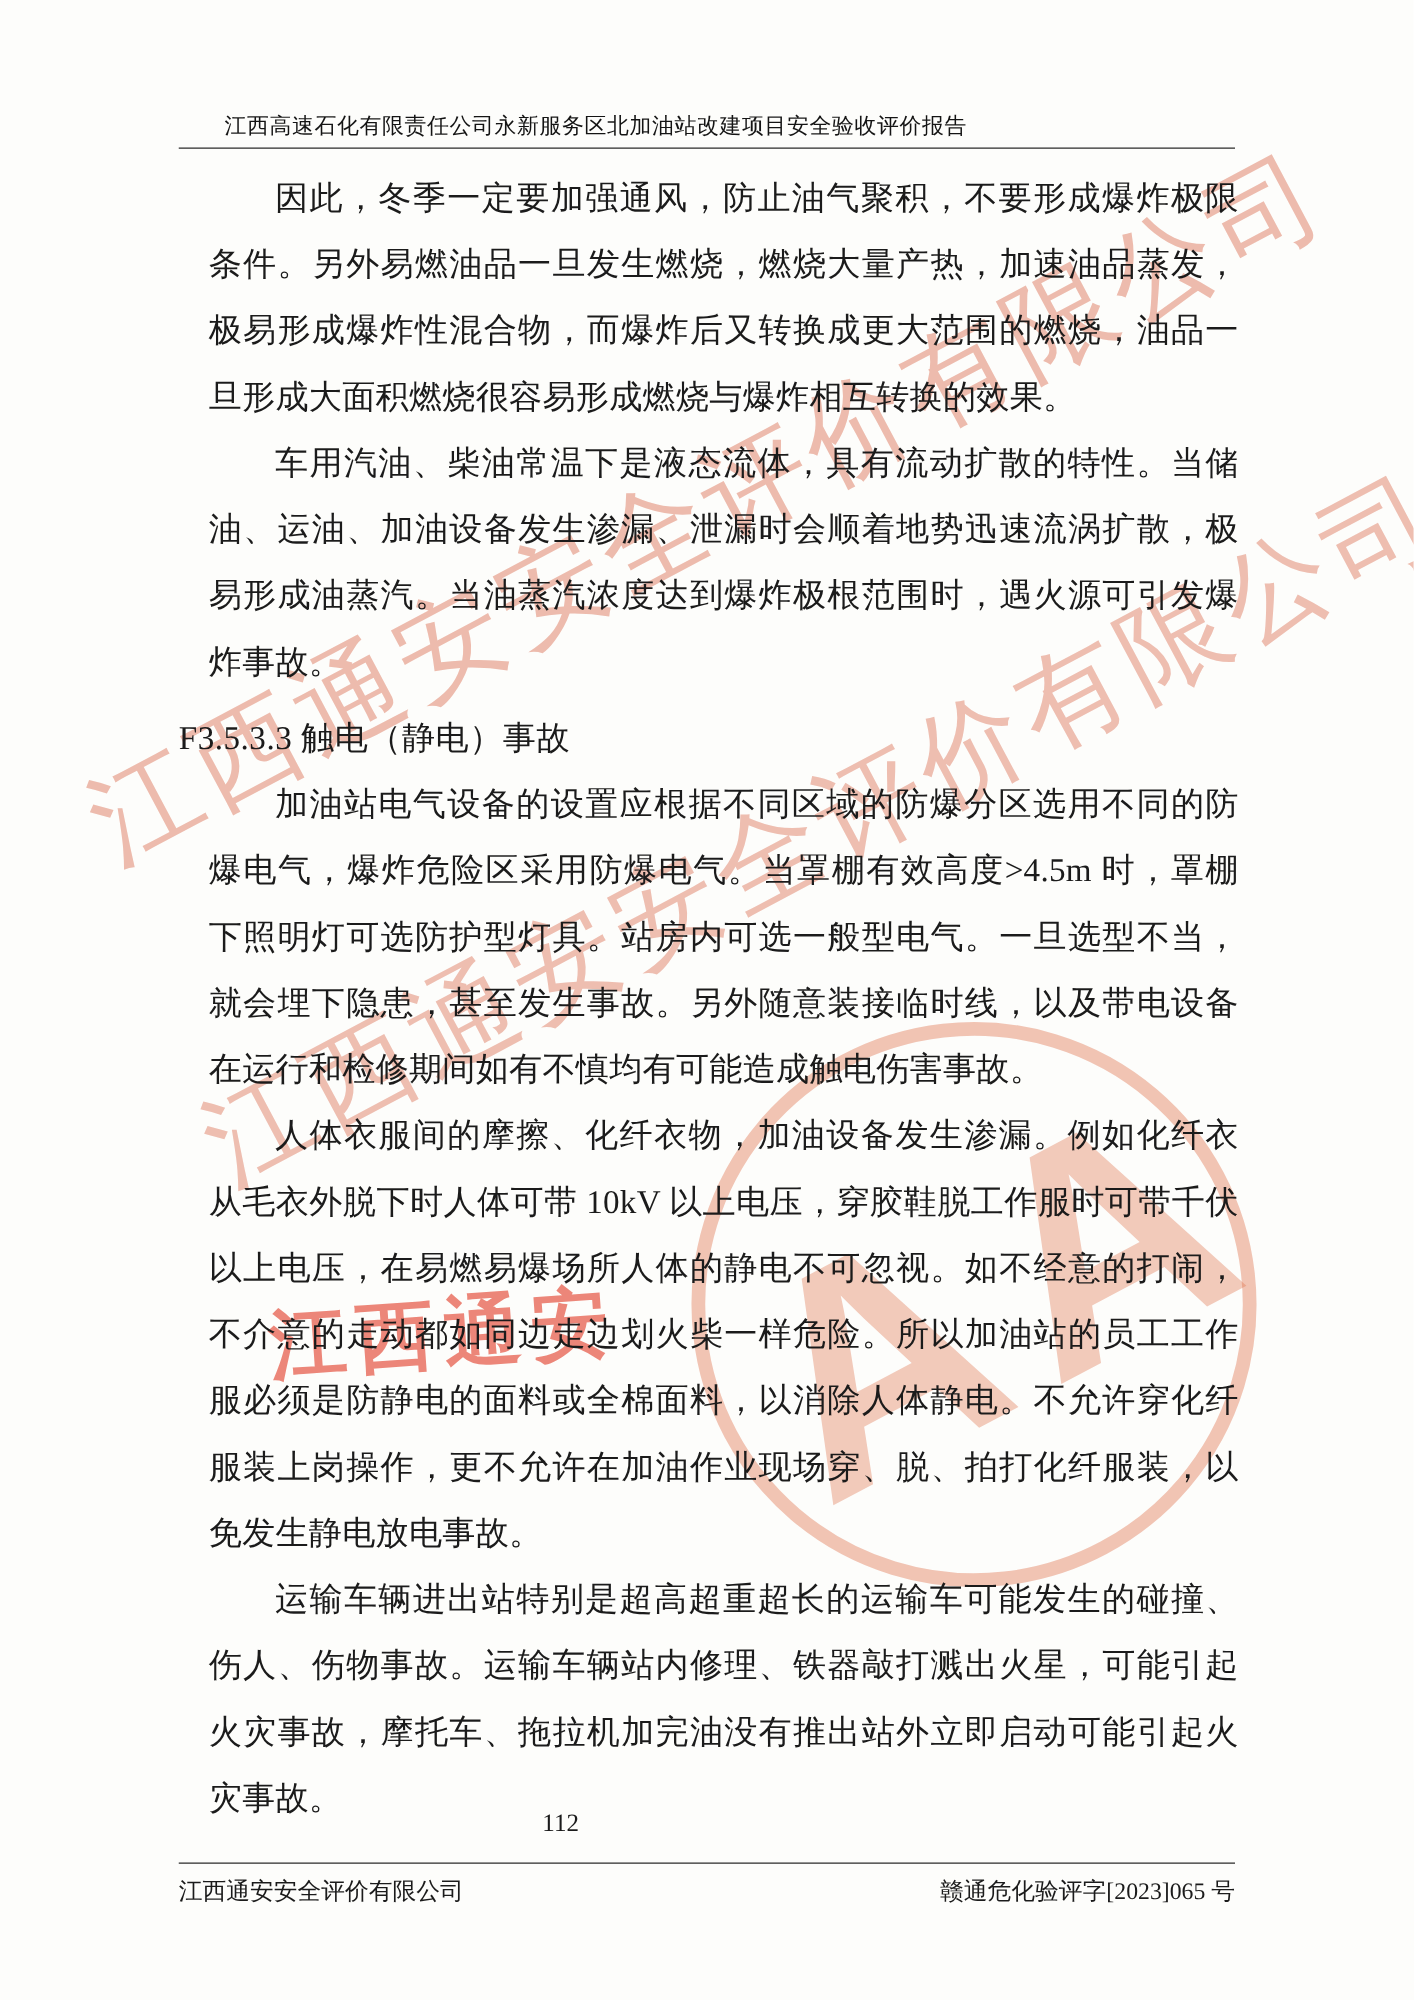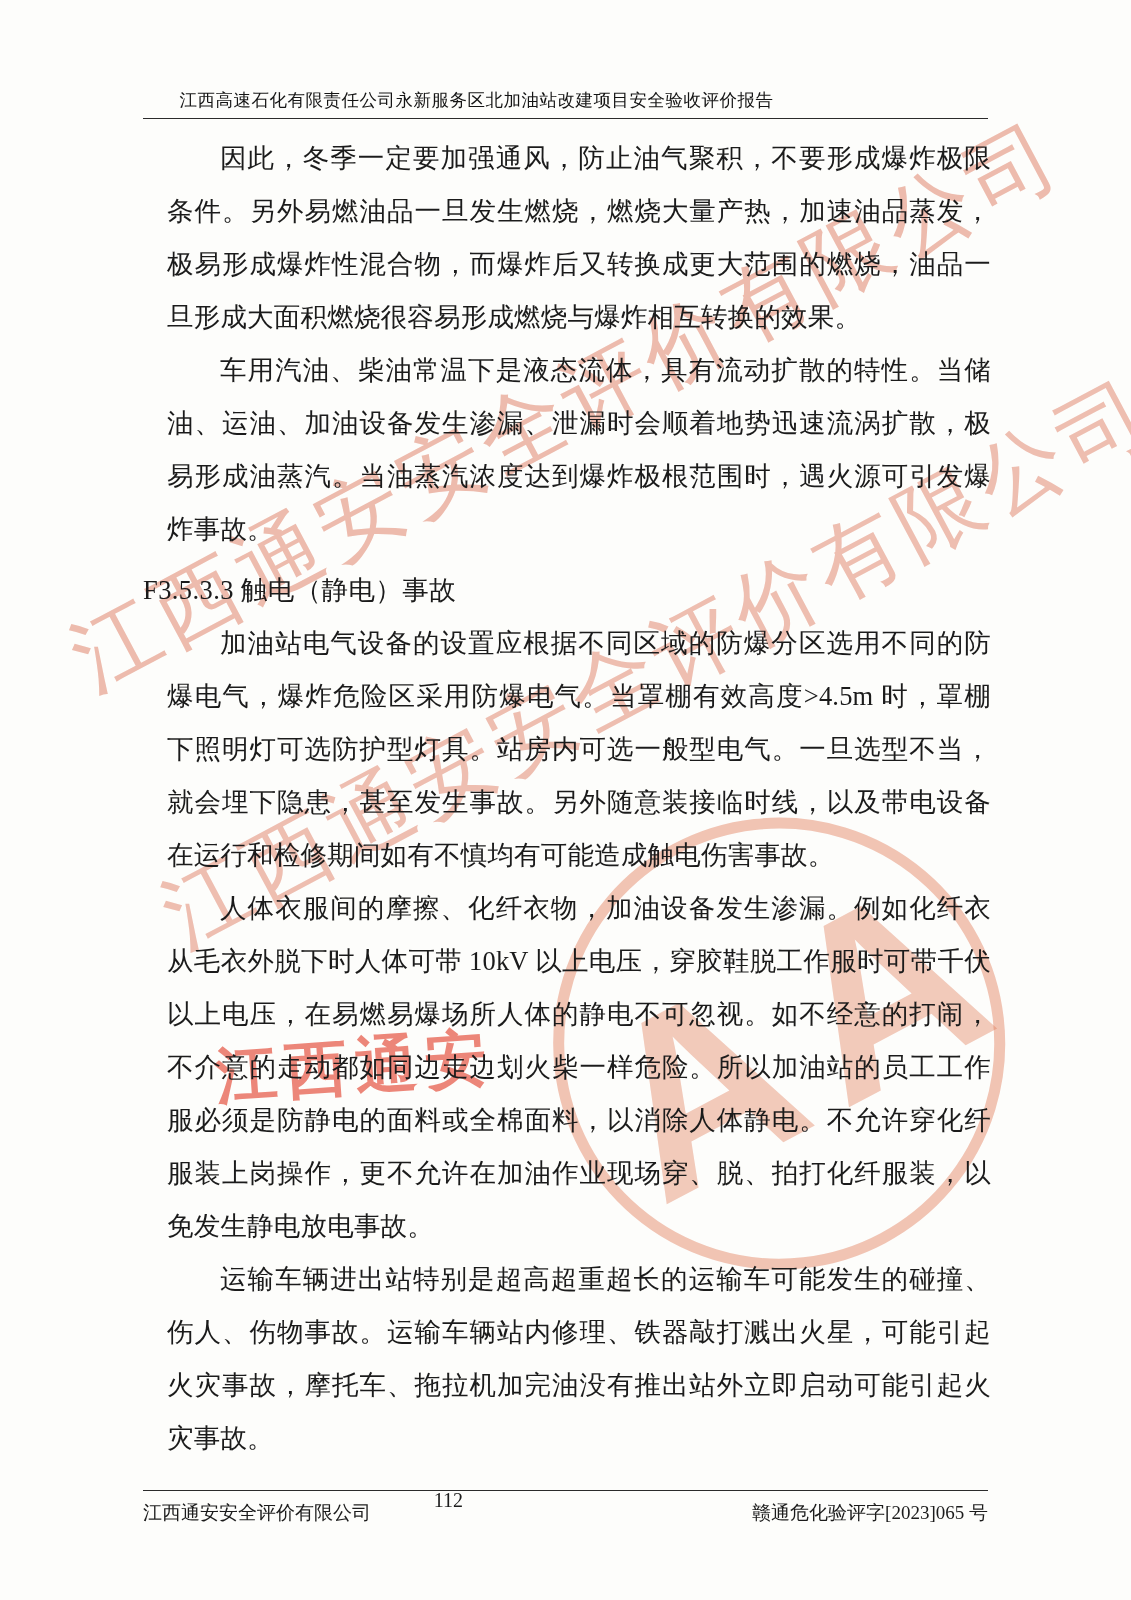--- a/index.html
+++ b/index.html
@@ -152,21 +152,20 @@
     border-top: 1.2px solid #2b2b2b;
   }
   .page-number {
     position: absolute;
     left: 0;
     top: 1448px;
     width: 897px;
     text-align: center;
     font-size: 20px;
     color: #1b1b1b;
-    margin-top: 41px;
   }
   .footer {
     position: absolute;
     left: 143px;
     top: 1500px;
     width: 845px;
     display: flex;
     justify-content: space-between;
     font-size: 19px;
     color: #1b1b1b;

